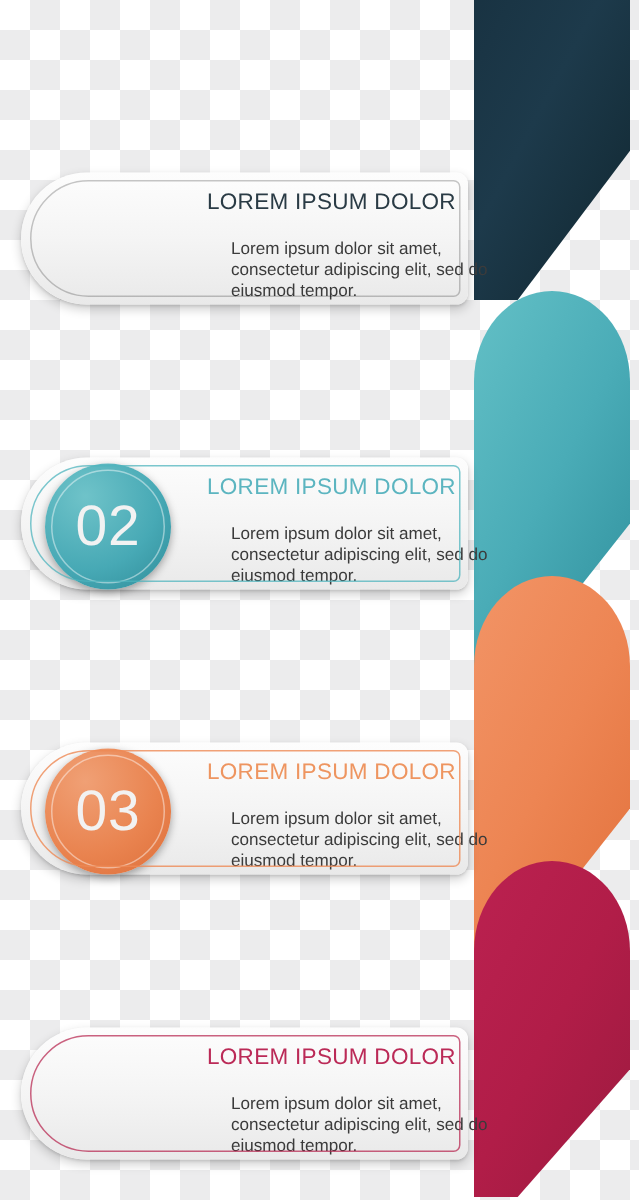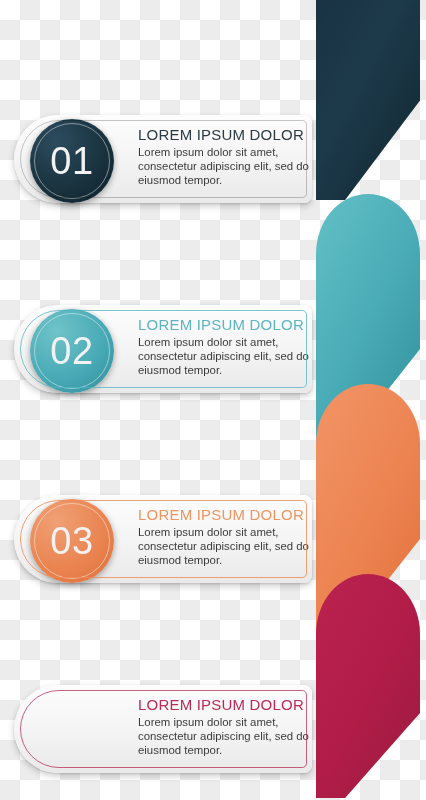--- a/index.html
+++ b/index.html
@@ -92,21 +92,21 @@
   .heading{
     font-size:15px;letter-spacing:.2px;
     white-space:nowrap;margin:0 0 2px 0;font-weight:400;
   }
   .row-1 .heading{color:#2a3b45;}
   .row-2 .heading{color:#5cb5c0;}
   .row-3 .heading{color:#ee9560;}
   .row-4 .heading{color:#bb2a57;}
   .body{
     font-size:11.4px;line-height:14.2px;
-    color:#3b3b3b;margin:0;width:176px;
+    color:#3b3b3b;margin:16px;width:176px;
   }
 </style>
 </head>
 <body>
 
 <div id="stage">
 
   <div class="pin pin-1">
     <div class="cap"></div>
   </div>
@@ -115,23 +115,20 @@
   </div>
   <div class="pin pin-3">
     <div class="cap"></div>
   </div>
   <div class="pin pin-4">
     <div class="cap"></div>
   </div>
 
   <div class="row row-1">
     <div class="banner">
-      <div class="badge">
-        <span>01</span>
-      </div>
       <div class="txt">
         <p class="heading">LOREM IPSUM DOLOR</p>
         <p class="body">Lorem ipsum dolor sit amet, consectetur adipiscing elit, sed do eiusmod tempor.</p>
       </div>
     </div>
   </div>
 
   <div class="row row-2">
     <div class="banner">
       <div class="badge">

